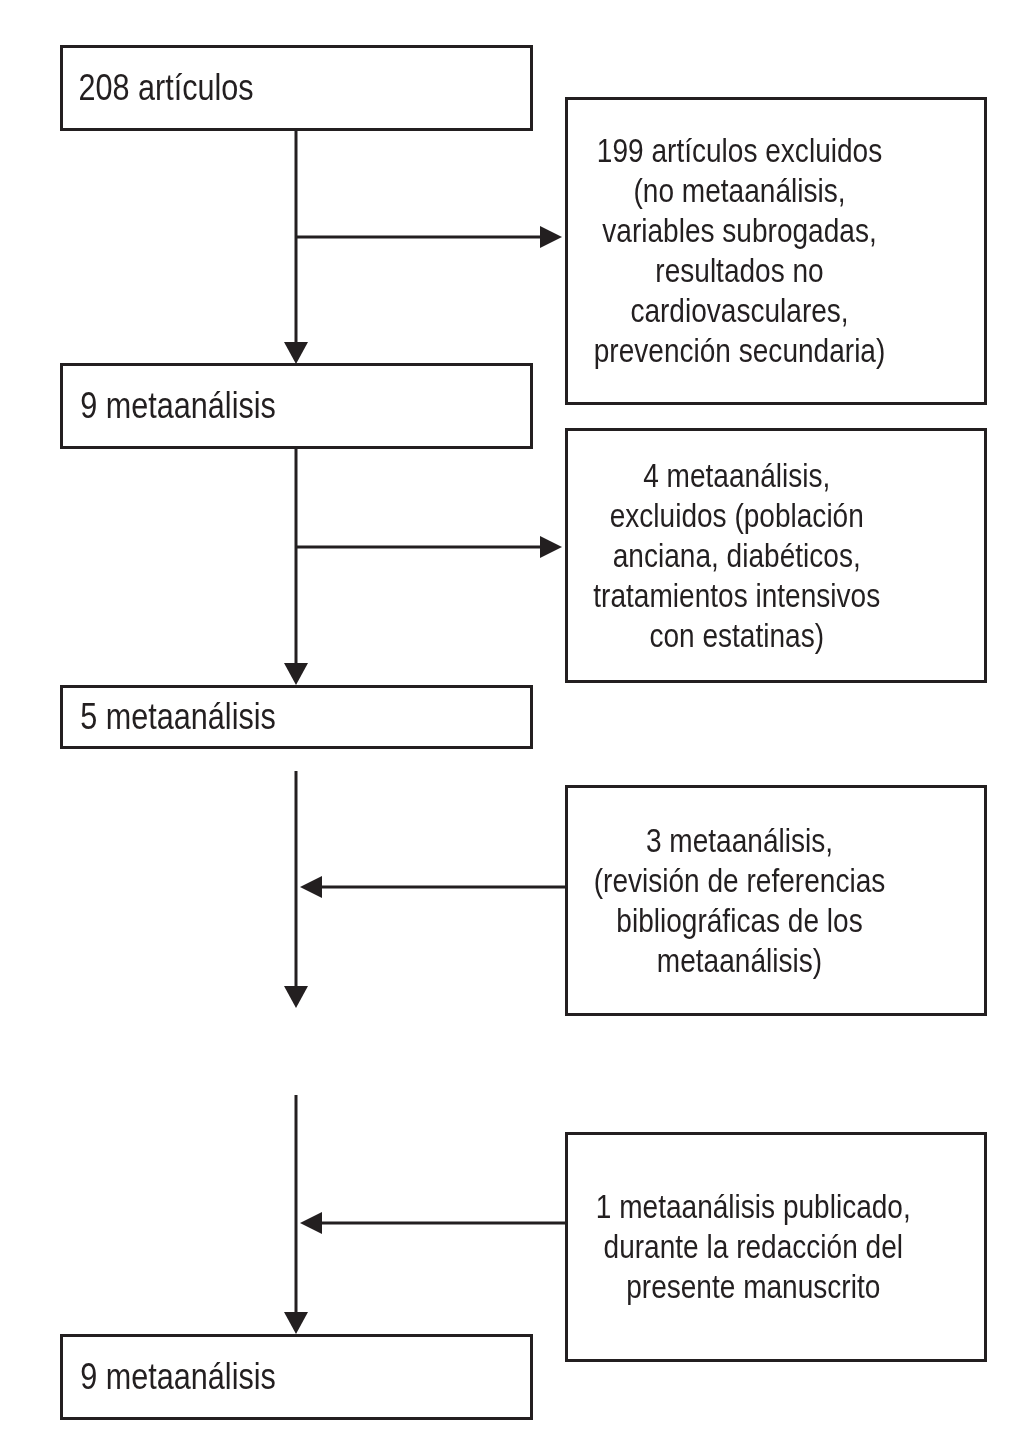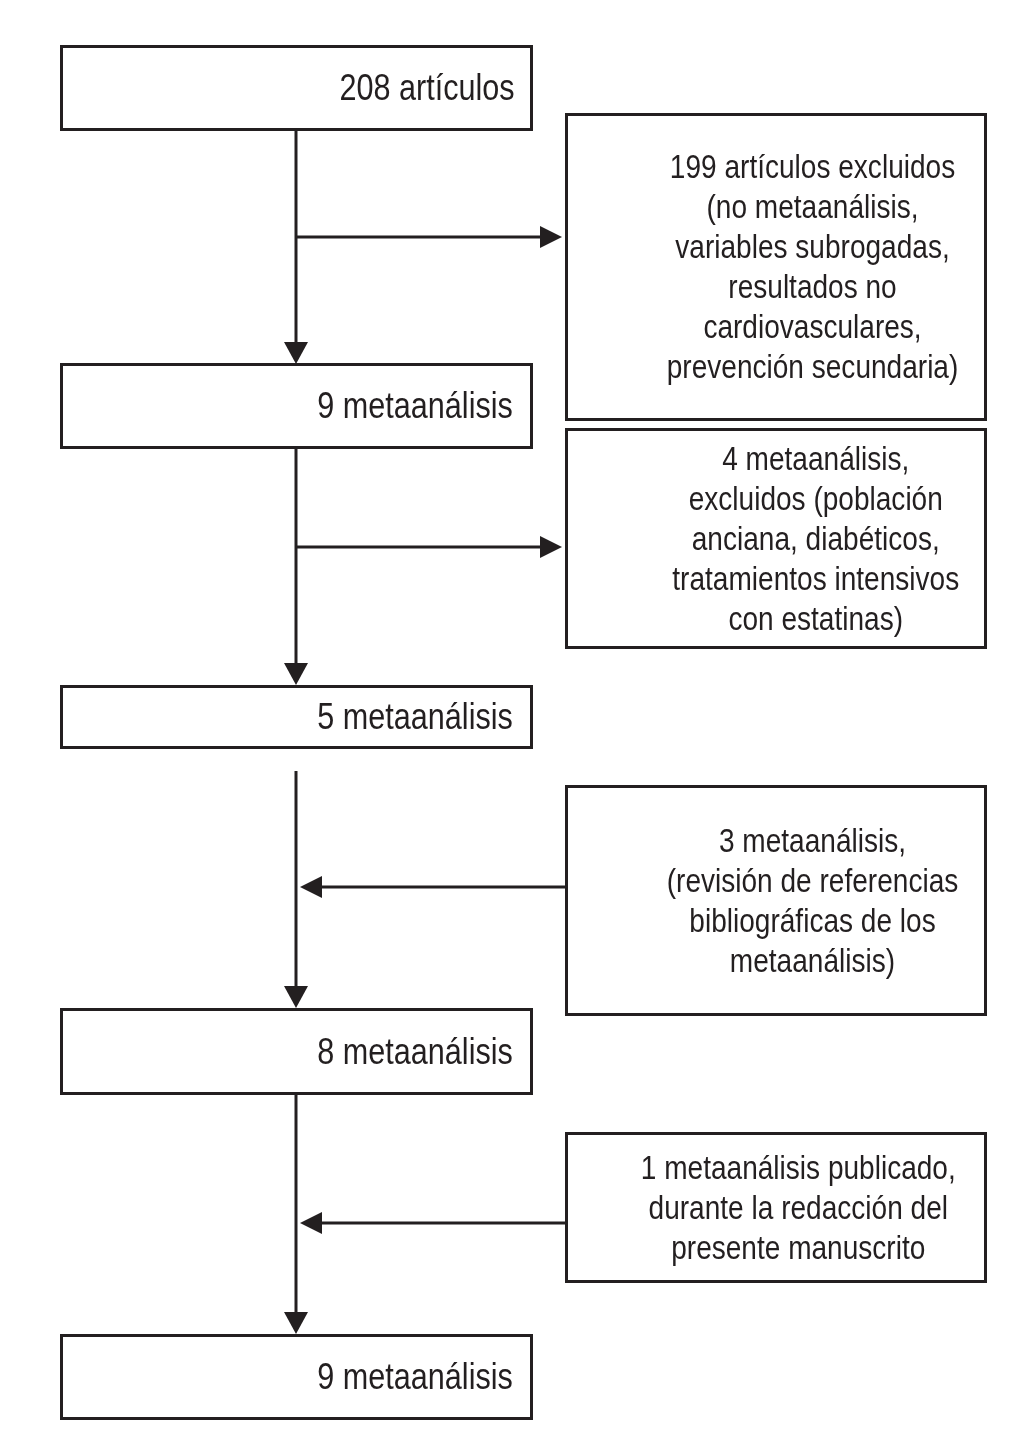--- a/index.html
+++ b/index.html
@@ -31,21 +31,21 @@
     fill: var(--line, #231f20);
     stroke: none;
   }
   .box {
     position: absolute;
     box-sizing: border-box;
     background: #ffffff;
     border: 3px solid var(--line, #231f20);
     display: flex;
     align-items: center;
-    justify-content: flex-end;
+    justify-content: flex-start;
     text-align: center;
   }
   .box .label {
     display: inline-block;
     transform: scaleX(0.85);
     transform-origin: 50% 50%;
     color: var(--line, #231f20);
   }
   .main-box { left: 60px; width: 473px; }
   .main-box .label { font-size: 36px; line-height: 40px; }
@@ -90,51 +90,48 @@
   </div>
 
   <div class="box main-box" style="top:363px;height:86px">
     <span class="label">9 metaanálisis</span>
   </div>
 
   <div class="box main-box" style="top:685px;height:64px">
     <span class="label">5 metaanálisis</span>
   </div>
 
-  <div class="box main-box" style="top:1008px;height:87px">
-    <span class="label">8 metaanálisis</span>
-  </div>
 
   <div class="box main-box" style="top:1334px;height:86px">
     <span class="label">9 metaanálisis</span>
   </div>
 
-  <div class="box side-box" style="top:113px;height:308px">
+  <div class="box side-box" style="top:97px;height:308px">
     <span class="label">199 artículos excluidos
 (no metaanálisis,
 variables subrogadas,
 resultados no
 cardiovasculares,
 prevención secundaria)</span>
   </div>
 
-  <div class="box side-box" style="top:428px;height:221px">
+  <div class="box side-box" style="top:428px;height:255px">
     <span class="label">4 metaanálisis,
 excluidos (población
 anciana, diabéticos,
 tratamientos intensivos
 con estatinas)</span>
   </div>
 
   <div class="box side-box" style="top:785px;height:231px">
     <span class="label">3 metaanálisis,
 (revisión de referencias
 bibliográficas de los
 metaanálisis)</span>
   </div>
 
-  <div class="box side-box" style="top:1132px;height:151px">
+  <div class="box side-box" style="top:1132px;height:230px">
     <span class="label">1 metaanálisis publicado,
 durante la redacción del
 presente manuscrito</span>
   </div>
 
 </div>
 
 </body></html>

